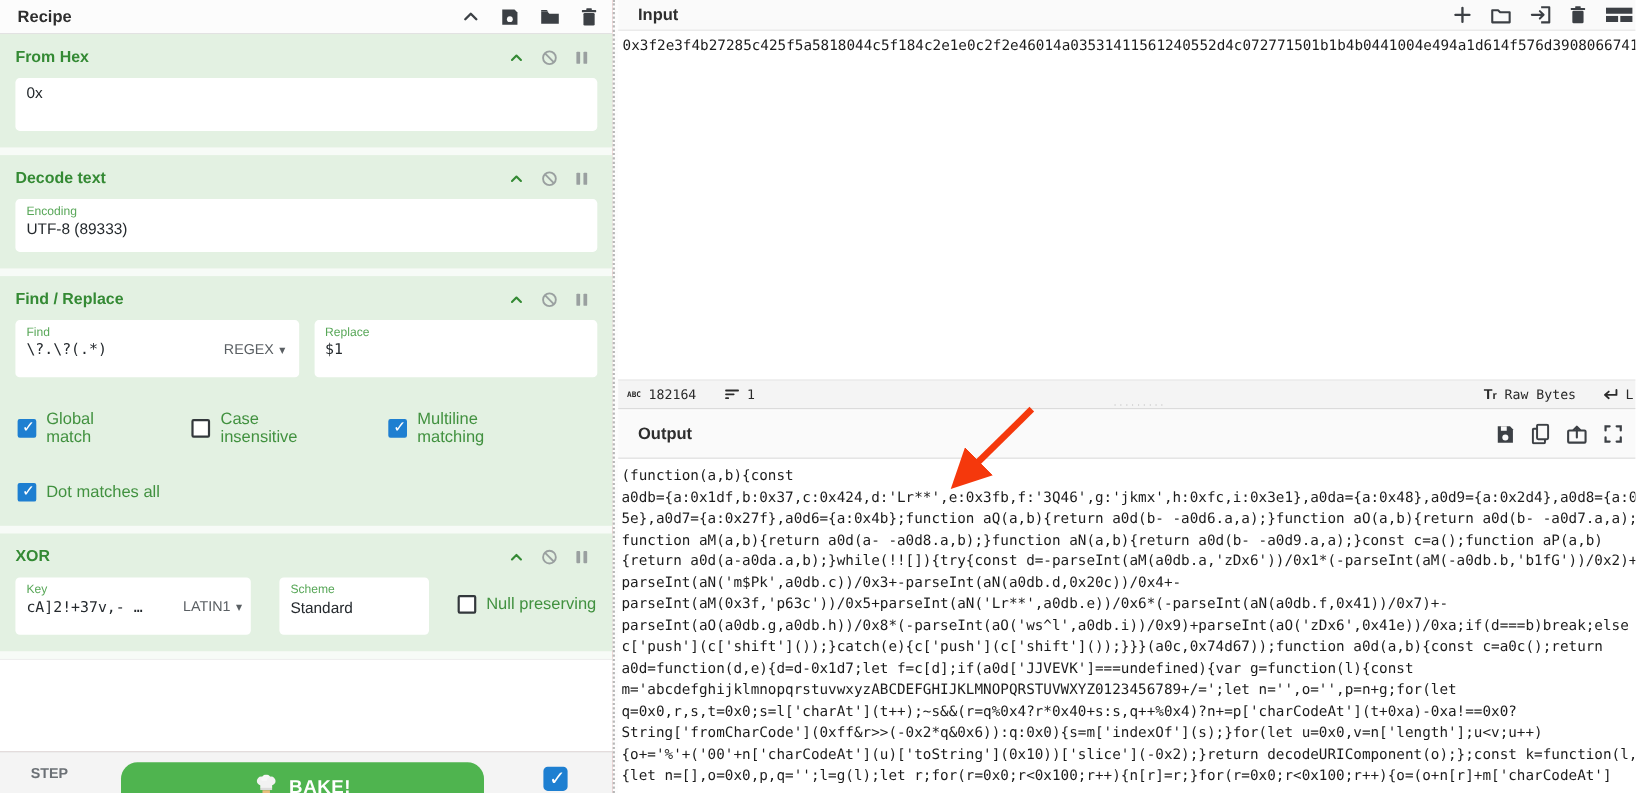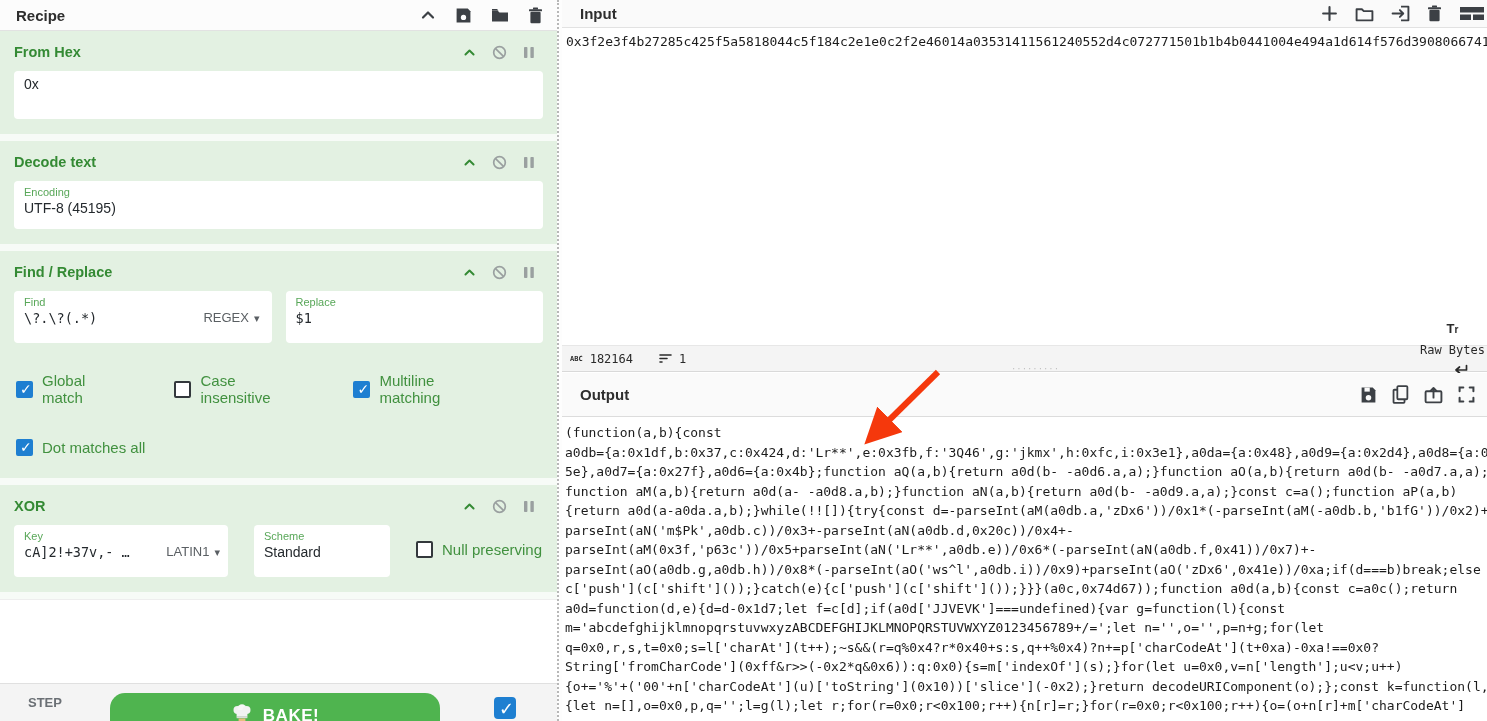--- a/index.html
+++ b/index.html
@@ -60,21 +60,21 @@
   .divider-v { position:absolute; left:557px; top:0; width:5px; height:721px; background:#fdfdfd; border-left:2px dotted #b7b7b7; cursor:col-resize; }
 
   
   .io-col { position:absolute; left:562px; top:0; width:925px; height:561px; }
   .io-header { height:28px; padding:0 10px 0 18px; }
   .io-header .panel-title { font-size:15px; }
   .io-header .icon { margin-left:17px; cursor:pointer; }
   .input-content { height:317px; background:#fff; padding:6px 0 0 4px; font-family:"DejaVu Sans Mono", monospace; font-size:13px; color:#1c1c1c; white-space:nowrap; overflow:hidden; }
   .status-bar { height:27px; background:#f4f4f4; border-top:1px solid #e7e7e7; border-bottom:1px solid #d9d9d9; display:flex; align-items:center; font-family:"DejaVu Sans Mono", monospace; font-size:12px; color:#2a2a2a; padding:0 2px 0 8px; }
   .status-group { display:flex; align-items:center; gap:7px; margin-right:26px; }
-  .status-right { margin-left:auto; display:flex; align-items:center; gap:7px;flex-direction:column; }
+  .status-right { margin-left:auto; display:flex; align-items:center; gap:7px; }
   .abc-icon { font-size:7px; font-weight:bold; letter-spacing:0; color:#2a2a2a; }
   .tr-icon { font-family:"Liberation Sans", sans-serif; color:#2a2a2a; font-size:13px; font-weight:bold; }
   .tr-icon .small { font-size:10px; }
   .drag-handle { position:absolute; left:446px; top:364px; width:56px; text-align:center; color:#bdbdbd; font-size:10px; letter-spacing:2px; line-height:10px; cursor:row-resize; background:transparent; z-index:3; }
   .output-panel { position:absolute; left:0; top:373px; width:925px; height:348px; background:#fff; }
   .output-header { height:44px; padding:0 12px 0 18px; background:#fafafa; border-bottom:1px solid #dcdcdc; }
   .output-header .icon { margin-left:15px; cursor:pointer; }
   .output-content { padding:6px 0 0 3px; font-family:"DejaVu Sans Mono", monospace; font-size:13px; line-height:19.5px; color:#1c1c1c; white-space:pre; overflow:hidden; }
 
   
@@ -166,21 +166,21 @@
             <span class="icon op-break">
                 <svg width="12" height="13" viewBox="0 0 12 13">
                   <rect x="1" y="1" width="3.4" height="11" rx="0.8" fill="currentColor"></rect>
                   <rect x="7.4" y="1" width="3.4" height="11" rx="0.8" fill="currentColor"></rect>
                 </svg>
               </span>
           </span>
         </div>
         <div class="field">
           <div class="field-label">Encoding</div>
-          <div class="field-value">UTF-8 (45195)</div>
+          <div class="field-value">UTF-8 (89333)</div>
         </div>
       </div>
 
       <div class="op" style="padding-bottom:22px;">
         <div class="op-head">
           <span class="op-title">Find / Replace</span>
           <span class="op-icons">
             <span class="icon op-collapse">
                 <svg width="13" height="13" viewBox="0 0 16 16">
                   <path d="M3 10.5 L8 5.5 L13 10.5" fill="none" stroke="currentColor" stroke-width="2.4" stroke-linecap="round" stroke-linejoin="round"></path>

